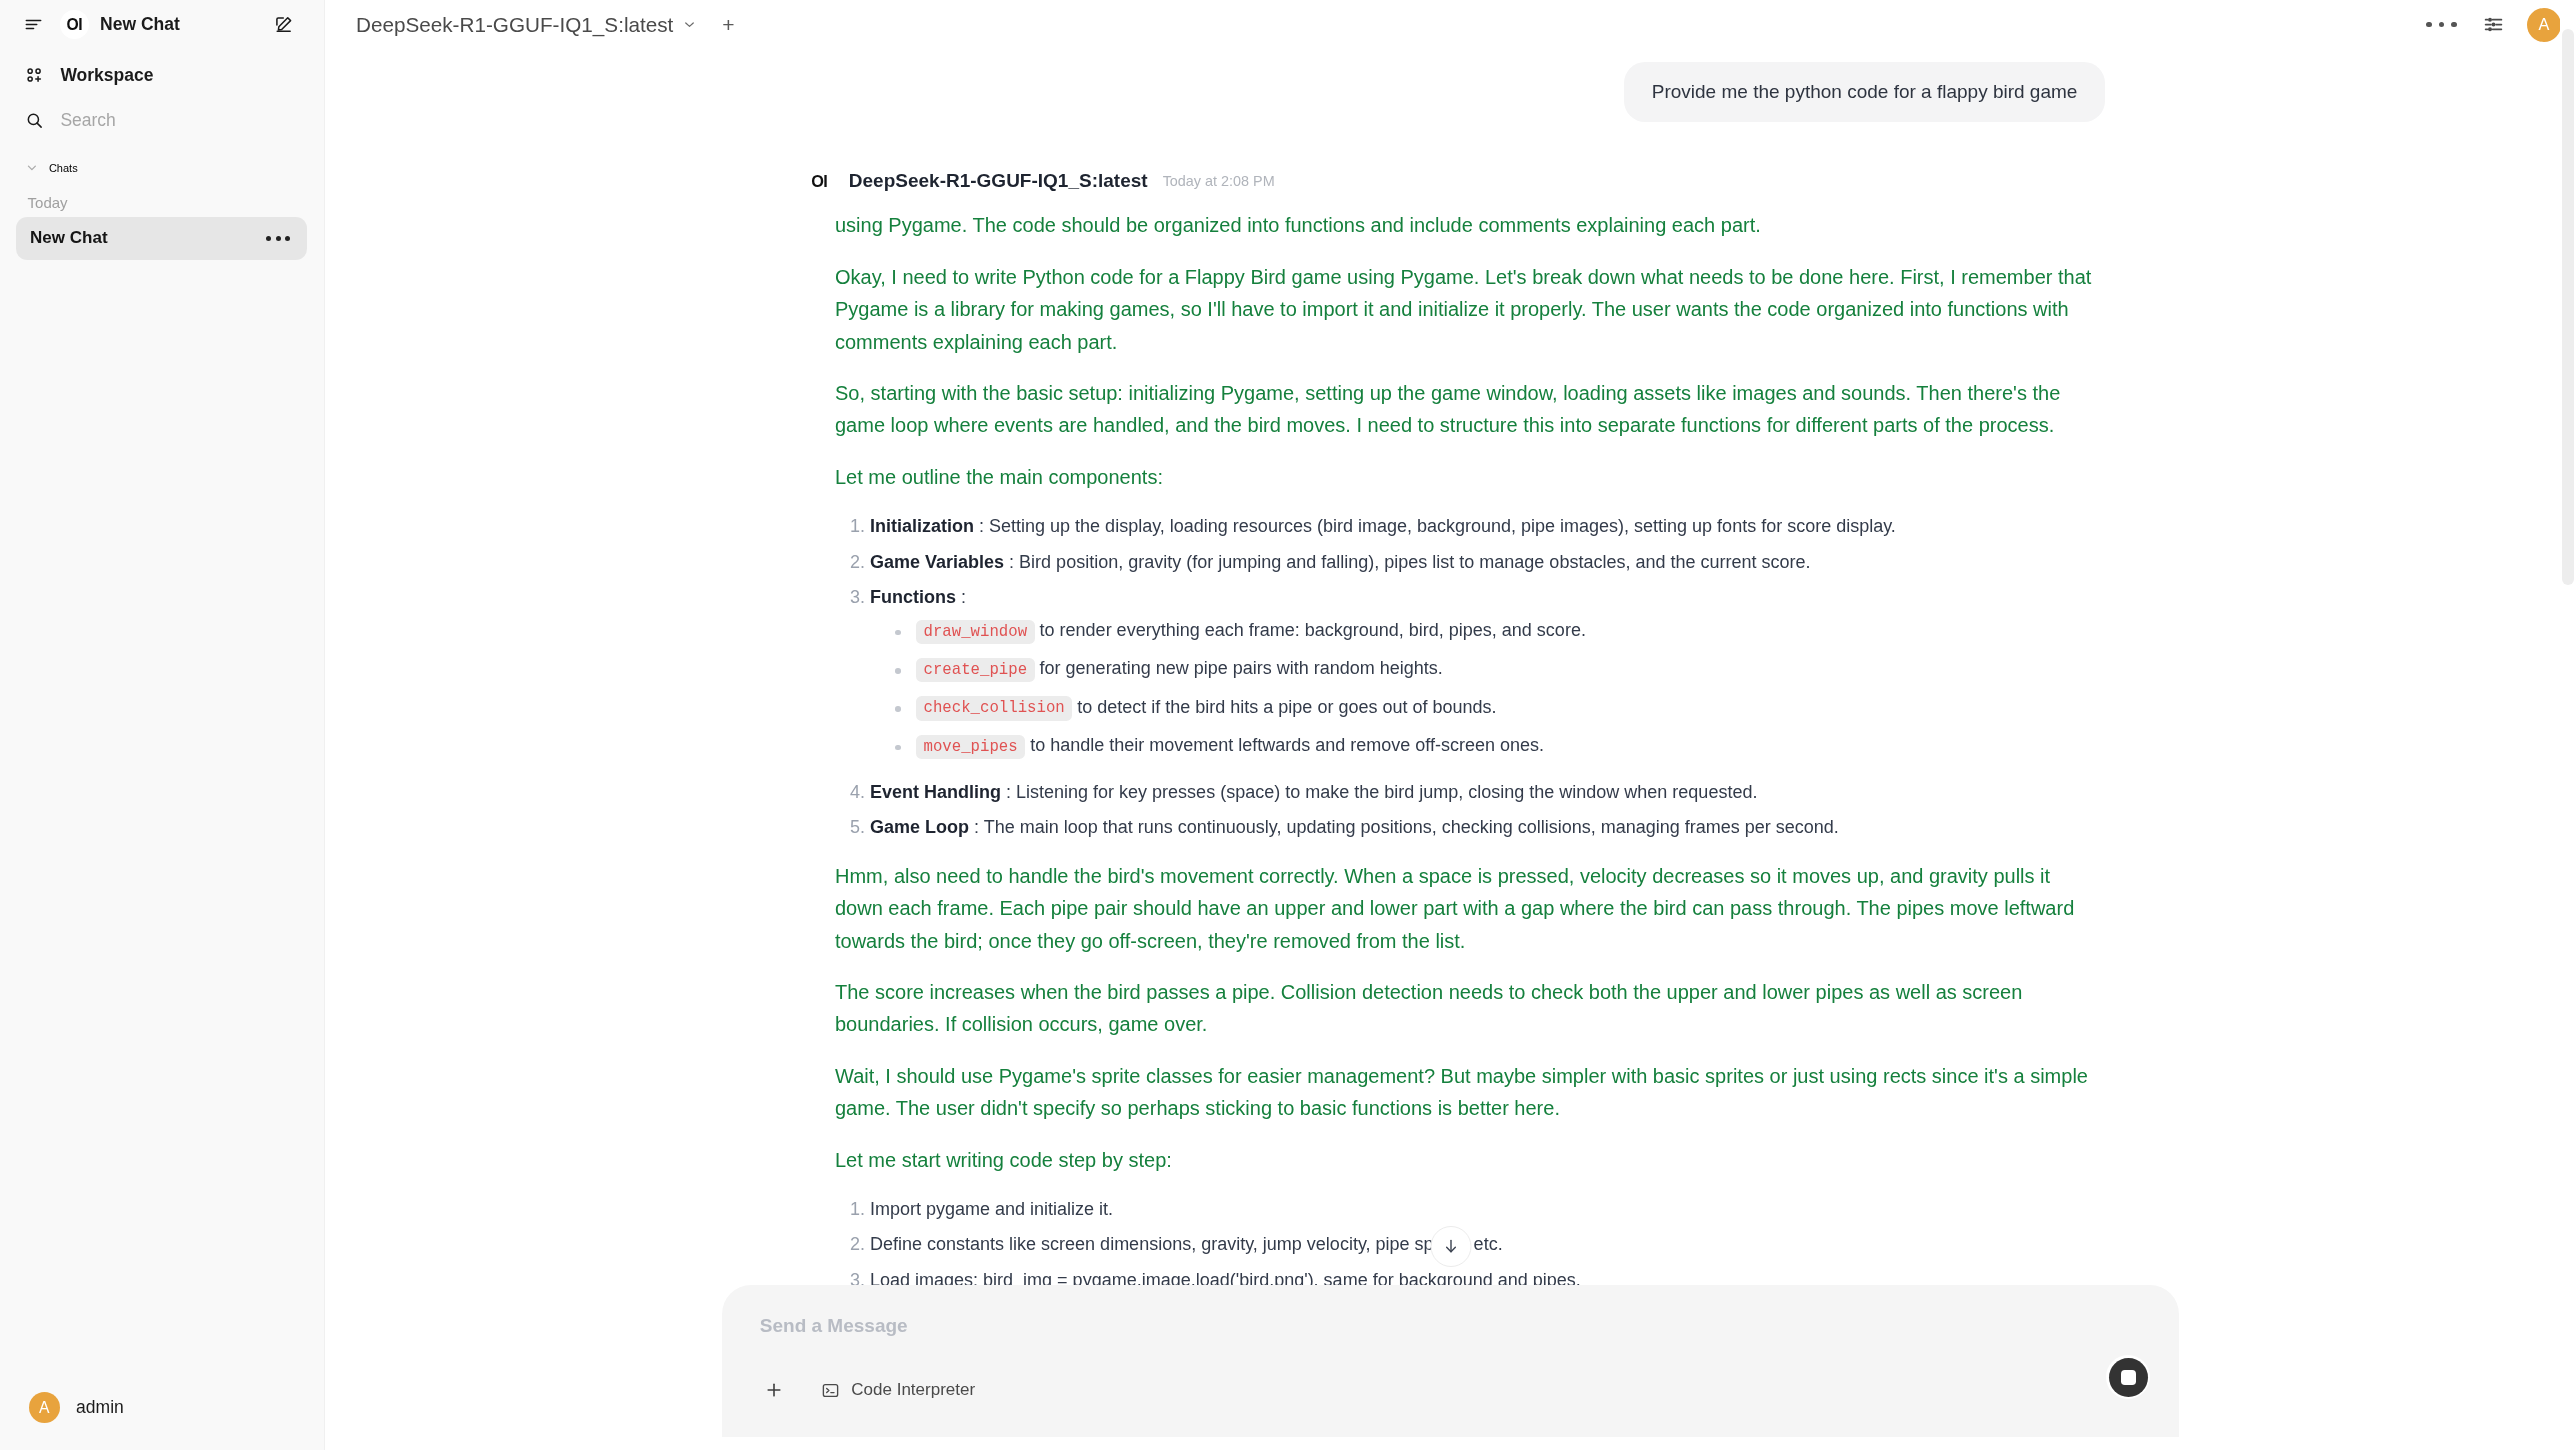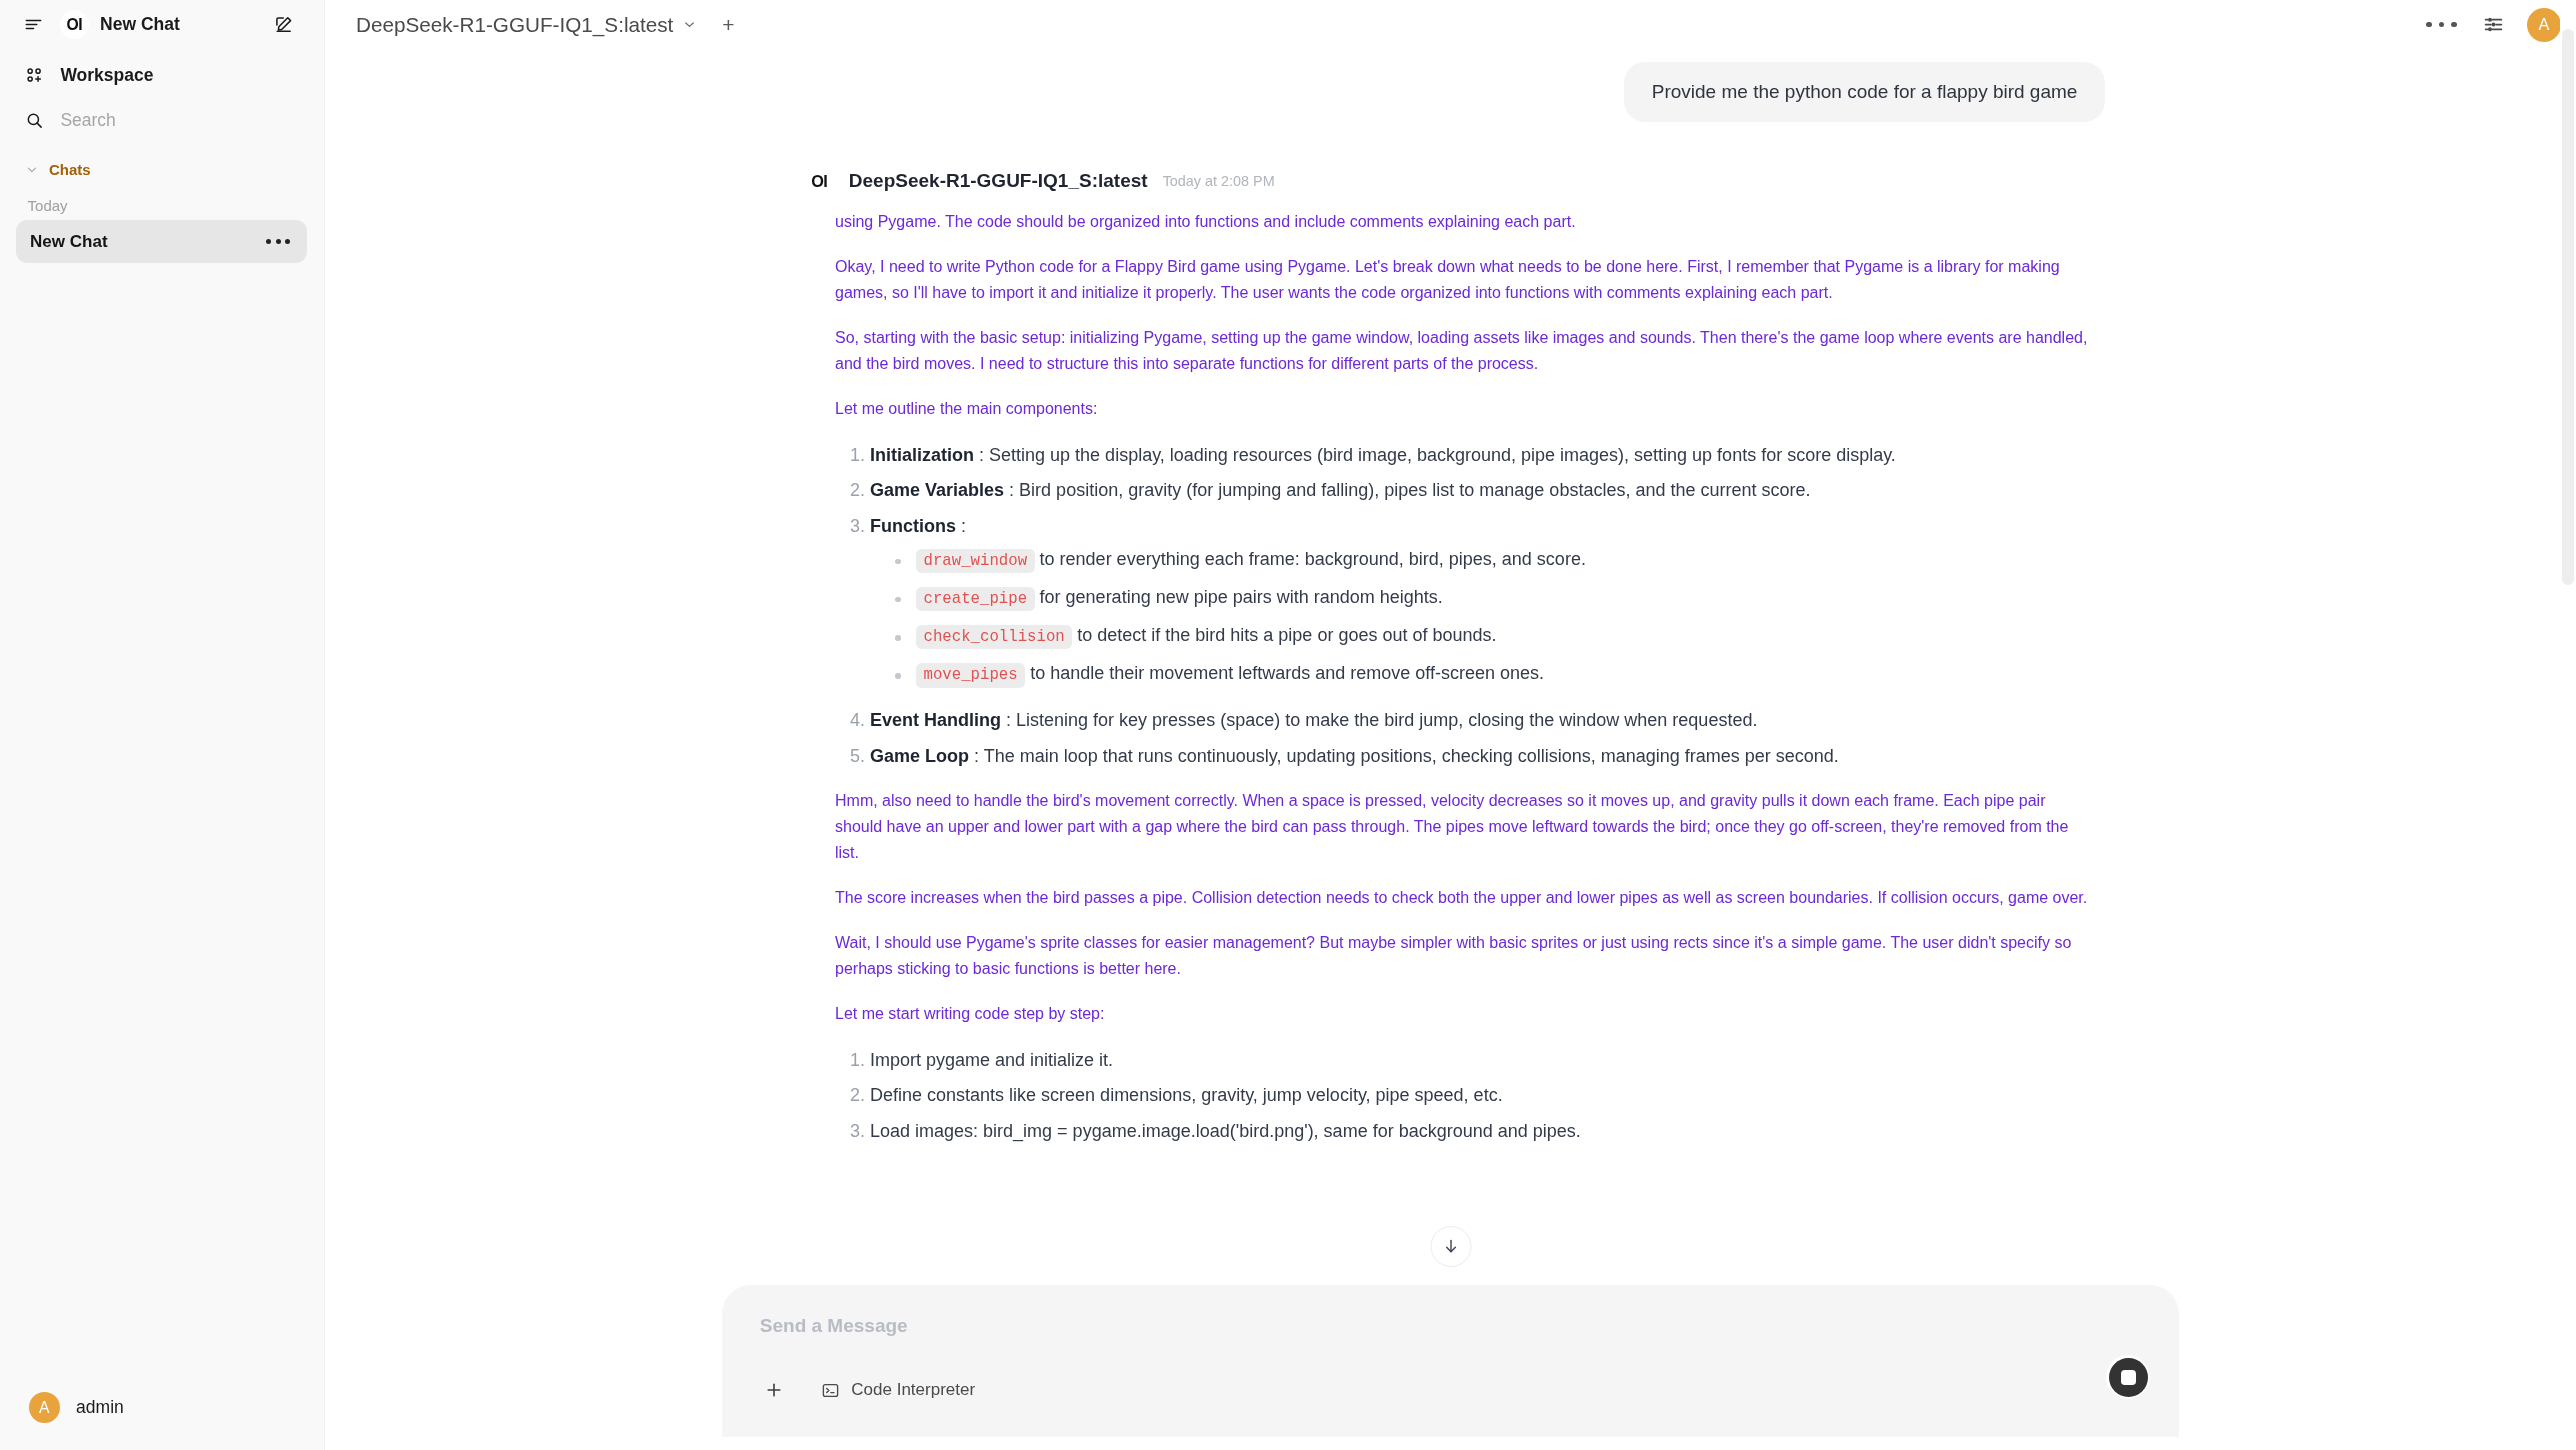--- a/index.html
+++ b/index.html
@@ -51,21 +51,21 @@
     margin: 6.3px 17.5px 0 16.3px; padding: 8.8px 8.8px;
     border-radius: 10px; cursor: text;
   }
   .sb-search .search-text { font-size: 17.5px; color: #a6a6a6; }
 
   .sb-chats-hdr {
     display: flex; align-items: center; gap: 10px;
     margin: 16.3px 17.5px 0 16.3px; padding: 5px 8.8px;
     cursor: pointer;
   }
-  .sb-chats-hdr .lbl { font-size: 15px; color: #a16207; font-weight: 700; }
+  .sb-chats-hdr .lbl { font-size: 11px; color: #000000; font-weight: 400; }
 
   .sb-daygroup { font-size: 15px; color: #a0a0a0; margin: 13.8px 0 3.8px 27.6px; font-weight: 400; }
 
   .chat-item {
     display: flex; align-items: center; justify-content: space-between;
     margin: 2.5px 17.5px 0 16.3px; padding: 11.3px 13.8px;
     border-radius: 11.3px; cursor: pointer;
     background: #e6e6e6;
   }
   .chat-item .ci-title {
@@ -140,21 +140,21 @@
   .asst-head { display: flex; align-items: center; gap: 15px; margin-bottom: 13.8px; }
   .asst-logo {
     width: 29px; height: 29px; border-radius: 50%;
     background: #fff; display: flex; align-items: center; justify-content: center;
     font-size: 16.3px; font-weight: 700; color: #111; letter-spacing: -0.6px; margin-left: 8.8px;
   }
   .asst-name { font-size: 19px; font-weight: 700; color: #1e2430; }
   .asst-time { font-size: 14.4px; color: #b0b4bb; font-weight: 400; }
 
   .asst-body { padding-left: 39px; padding-right: 12.5px; color: #333b4a; }
-  .asst-body p { font-size: 16px; line-height: 1.62; margin: 12px 0 19px 0; color: #6d28d9; }
+  .asst-body p { font-size: 20px; line-height: 1.62; margin: 12px 0 19px 0; color: #15803d; }
   .asst-body ol, .asst-body ul { margin: 0 0 17.5px 0; padding-left: 35px; }
   .asst-body ol { list-style: decimal; }
   .asst-body ol > li, .asst-body ul > li {
     font-size: 18px; line-height: 1.62; margin-bottom: 6.3px; color: #333b4a;
   }
   .asst-body ol > li::marker { color: #9aa1ad; }
   .asst-body ul { list-style: none; padding-left: 25px; margin-top: 3.8px; }
   .asst-body ul > li { position: relative; padding-left: 21px; margin-bottom: 8.8px; }
   .asst-body ul > li::before {
     content: ""; position: absolute; left: 0; top: 13.8px;

